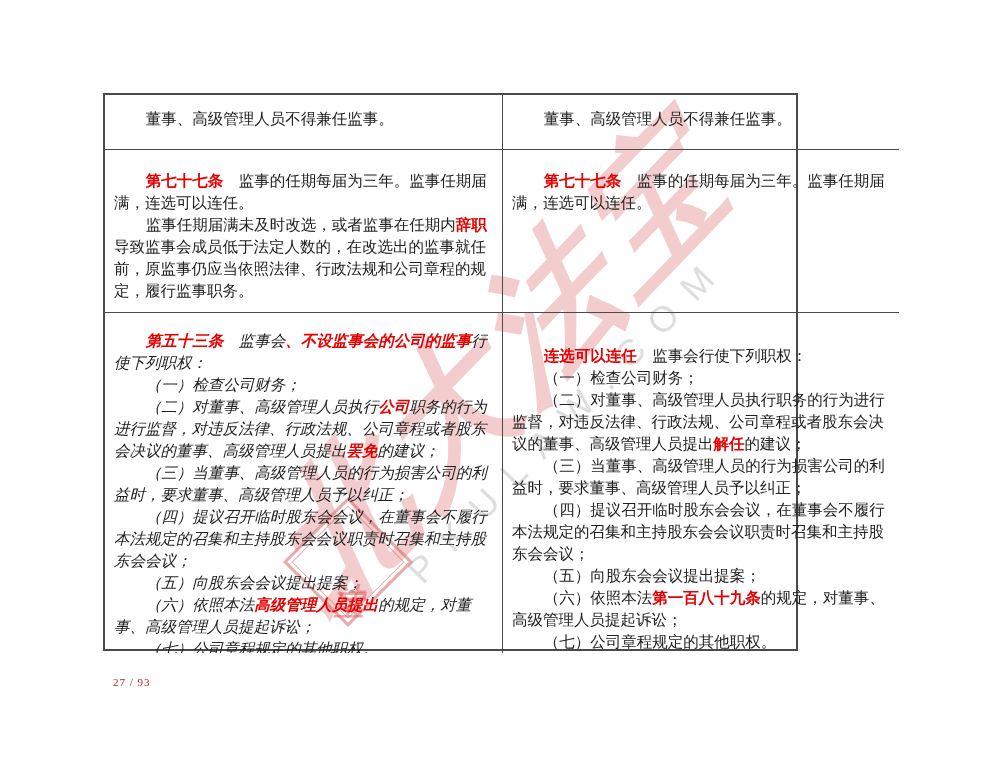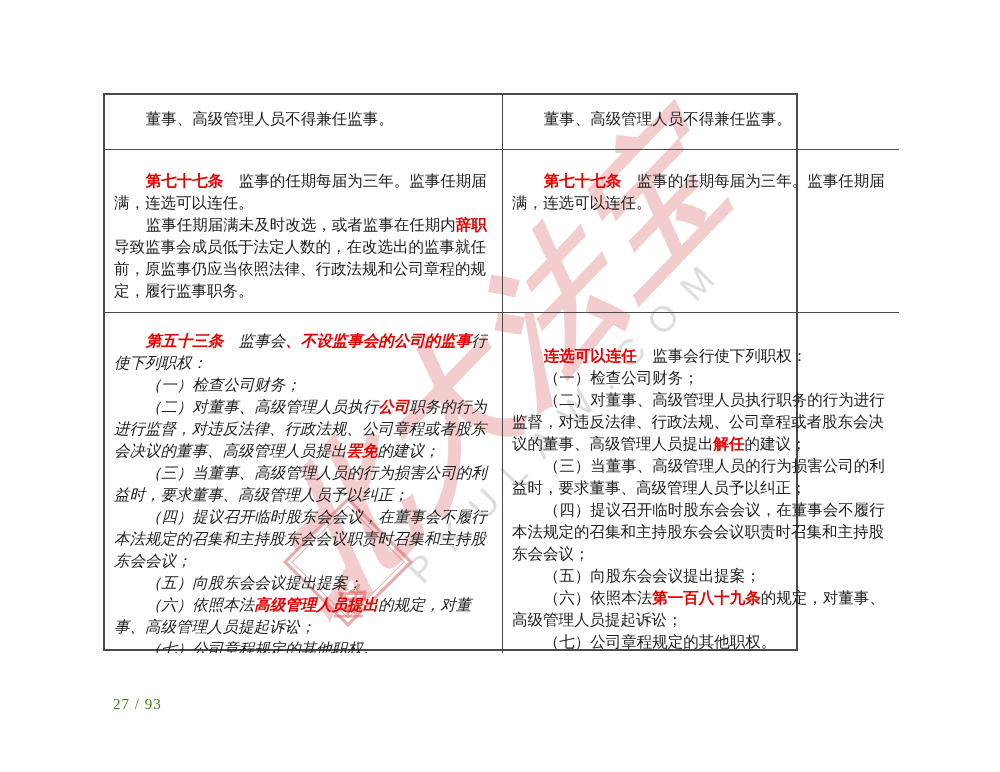--- a/index.html
+++ b/index.html
@@ -77,23 +77,23 @@
   .cell.r2.c0{padding-top:17px;font-style:italic;}
   .cell.r2.c1{padding-top:32px;}
   .cell p{
     margin:0;
     text-indent:2.05em;
     word-break:break-all;
   }
   .hl{color:var(--hl);font-weight:bold;}
   
   .page-number{
-    position:absolute;left:113px;top:696px;z-index:1;
-    font-size:15px;letter-spacing:1px;
-    color:#4d7c0f;
+    position:absolute;left:113px;top:676px;z-index:1;
+    font-size:11px;letter-spacing:1px;
+    color:#b91c1c;
   }
 </style>
 </head>
 <body>
 
 <div class="page">
 
   <div class="wm-layer">
     <div class="wm-script">北大法宝</div>
     <div class="wm-letters">PKULAW.COM</div>

